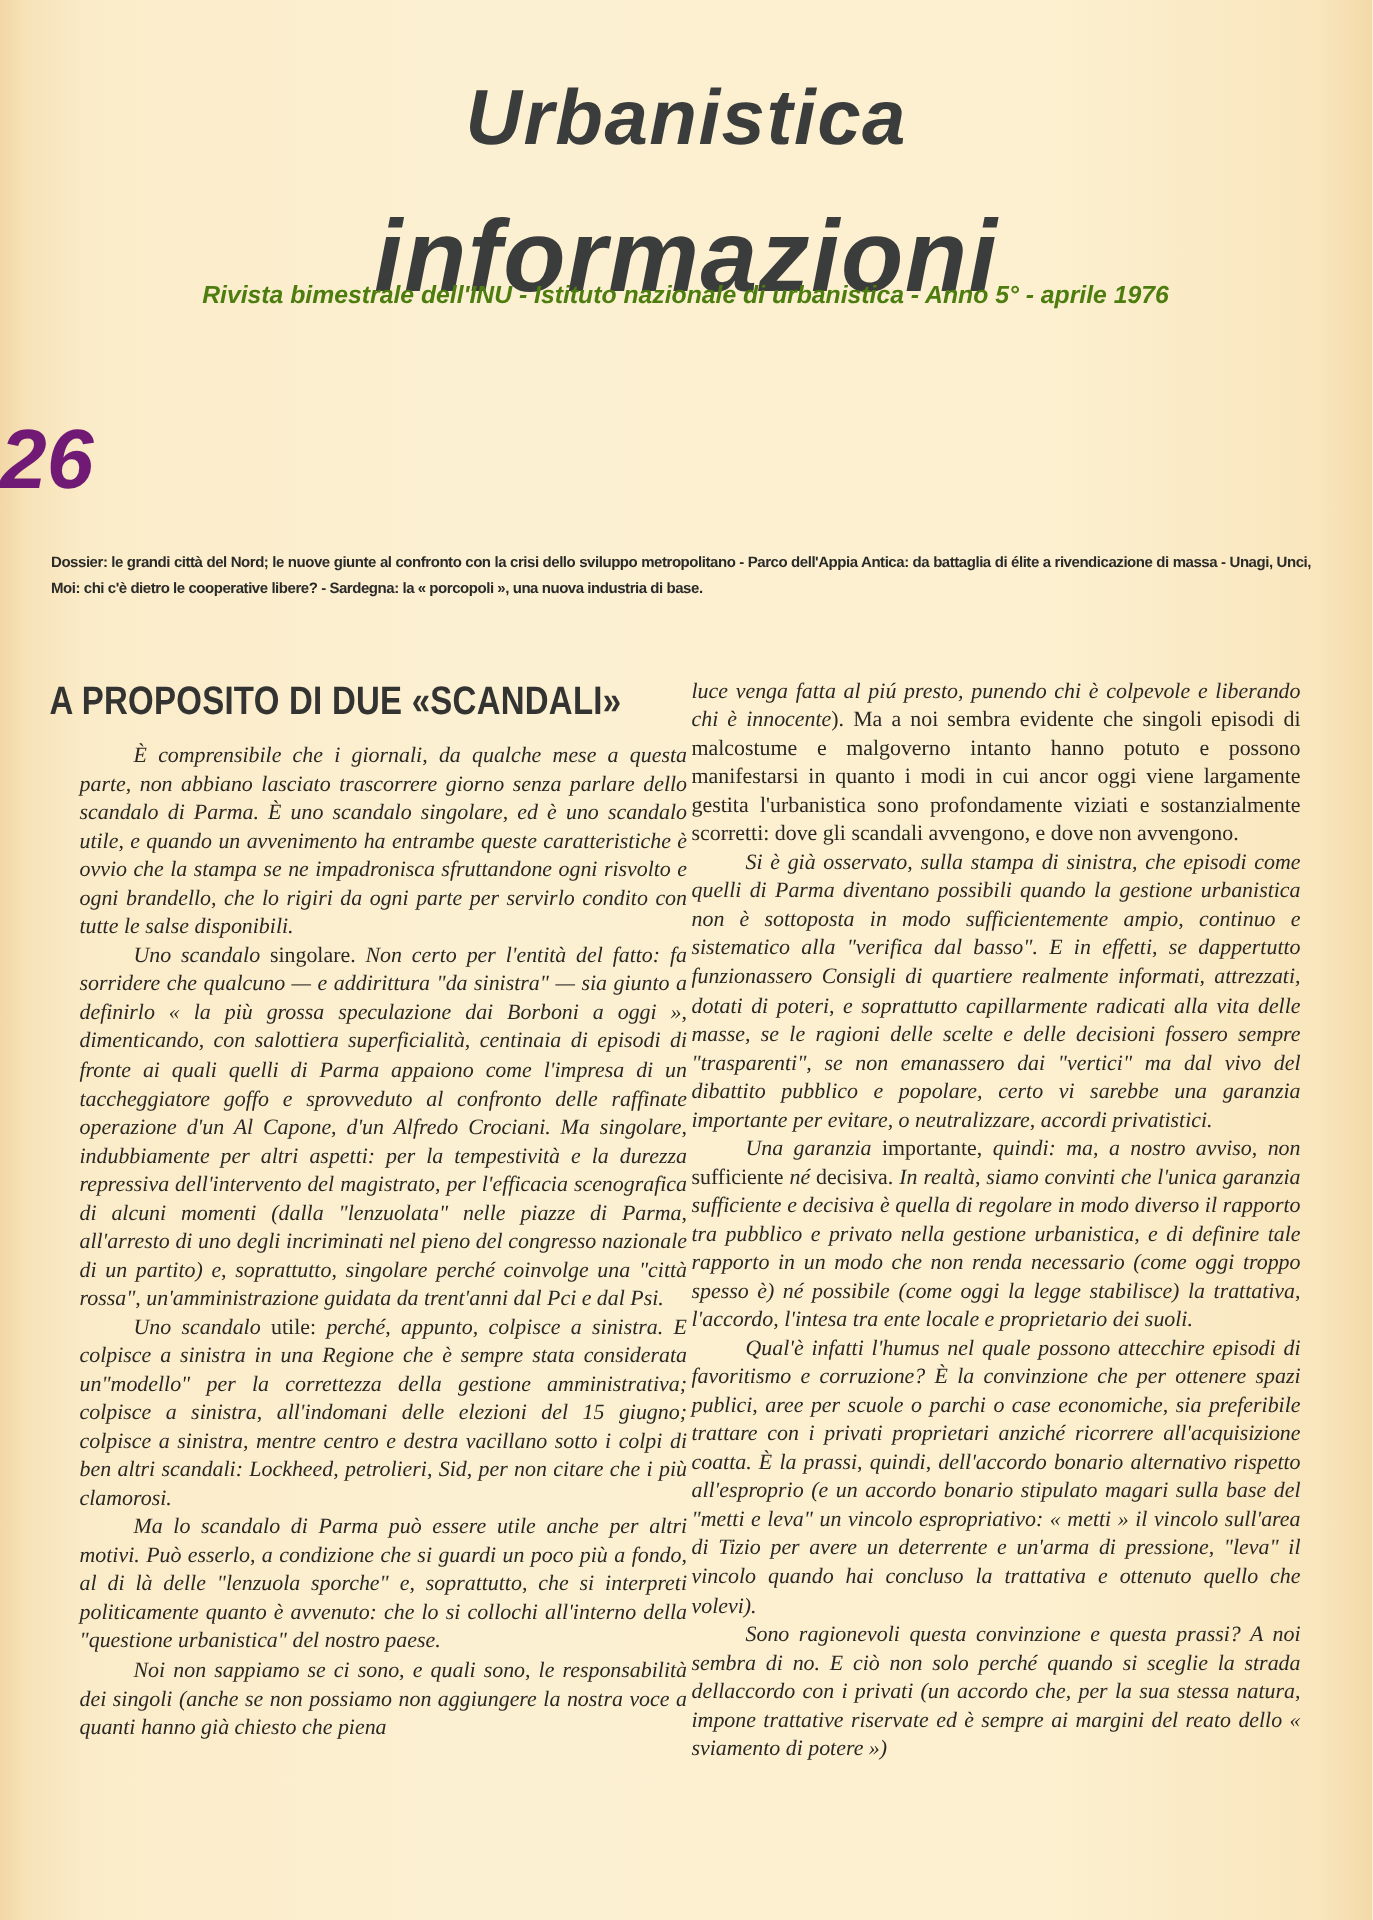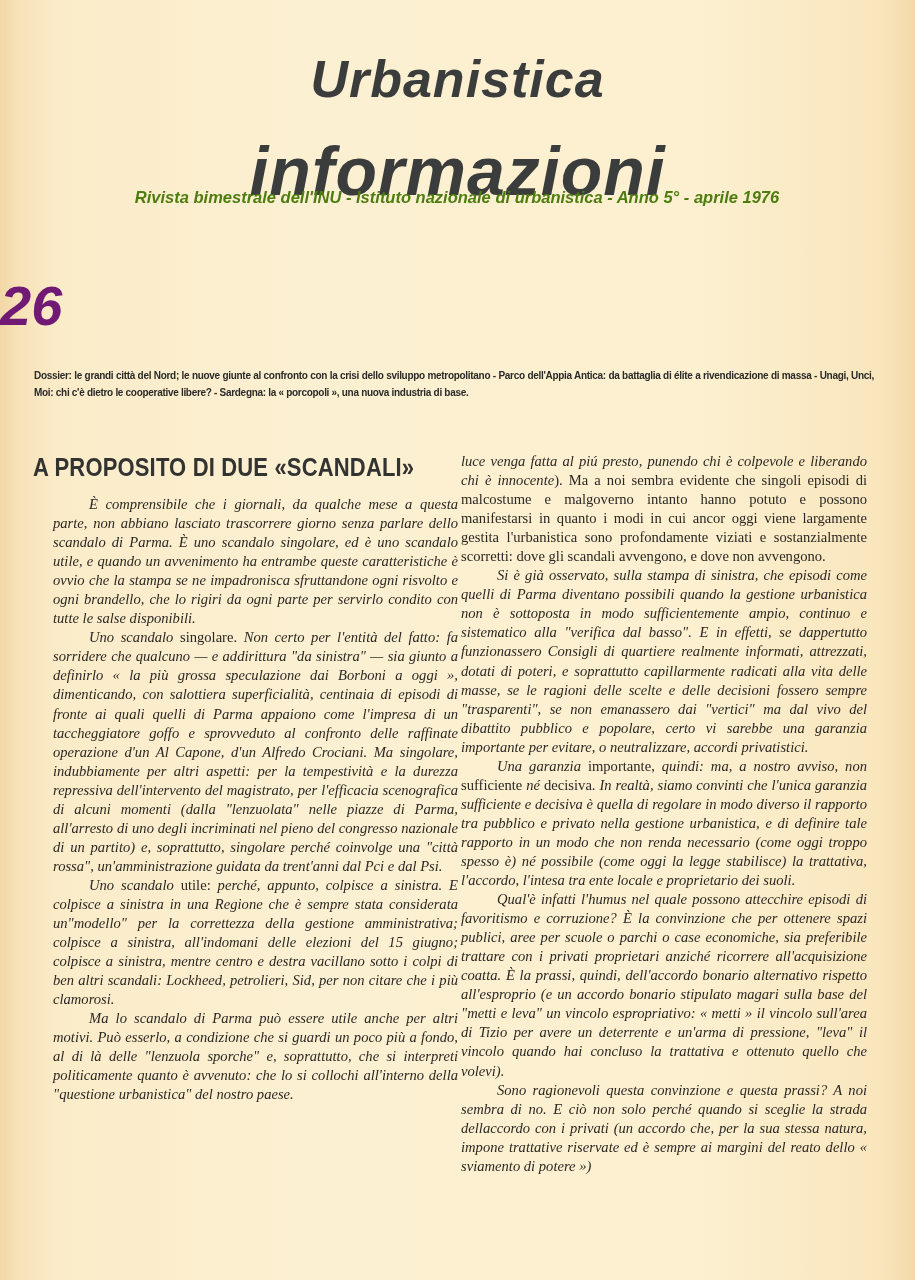--- a/index.html
+++ b/index.html
@@ -58,20 +58,21 @@
   <div class="issue">26</div>
   <div class="dossier">Dossier: le grandi città del Nord; le nuove giunte al confronto con la crisi dello sviluppo metropolitano - Parco dell'Appia Antica: da battaglia di élite a rivendicazione di massa - Unagi, Unci, Moi: chi c'è dietro le cooperative libere? - Sardegna: la « porcopoli », una nuova industria di base.</div>
 
   <div class="headline">A PROPOSITO DI DUE «SCANDALI»</div>
 
   <div class="col left">
       <p><span class="it">È comprensibile che i giornali, da qualche mese a questa parte, non abbiano lasciato trascorrere giorno senza parlare dello scandalo di Parma. È uno scandalo singolare, ed è uno scandalo utile, e quando un avvenimento ha entrambe queste caratteristiche è ovvio che la stampa se ne impadronisca sfruttandone ogni risvolto e ogni brandello, che lo rigiri da ogni parte per servirlo condito con tutte le salse disponibili.</span></p>
       <p><span class="it">Uno scandalo </span><span>singolare. </span><span class="it">Non certo per l'entità del fatto: fa sorridere che qualcuno — e addirittura "da sinistra" — sia giunto a definirlo « la più grossa speculazione dai Borboni a oggi », dimenticando, con salottiera superficialità, centinaia di episodi di fronte ai quali quelli di Parma appaiono come l'impresa di un taccheggiatore goffo e sprovveduto al confronto delle raffinate operazione d'un Al Capone, d'un Alfredo Crociani. Ma singolare, indubbiamente per altri aspetti: per la tempestività e la durezza repressiva dell'intervento del magistrato, per l'efficacia scenografica di alcuni momenti (dalla "lenzuolata" nelle piazze di Parma, all'arresto di uno degli incriminati nel pieno del congresso nazionale di un partito) e, soprattutto, singolare perché coinvolge una "città rossa", un'amministrazione guidata da trent'anni dal Pci e dal Psi.</span></p>
       <p><span class="it">Uno scandalo </span><span>utile: </span><span class="it">perché, appunto, colpisce a sinistra. E colpisce a sinistra in una Regione che è sempre stata considerata un"modello" per la correttezza della gestione amministrativa; colpisce a sinistra, all'indomani delle elezioni del 15 giugno; colpisce a sinistra, mentre centro e destra vacillano sotto i colpi di ben altri scandali: Lockheed, petrolieri, Sid, per non citare che i più clamorosi.</span></p>
       <p><span class="it">Ma lo scandalo di Parma può essere utile anche per altri motivi. Può esserlo, a condizione che si guardi un poco più a fondo, al di là delle "lenzuola sporche" e, soprattutto, che si interpreti politicamente quanto è avvenuto: che lo si collochi all'interno della "questione urbanistica" del nostro paese.</span></p>
+      <p><span class="it">Noi non sappiamo se ci sono, e quali sono, le responsabilità dei singoli (anche se non possiamo non aggiungere la nostra voce a quanti hanno già chiesto che piena</span></p>
     </div>
   <div class="col right">
       <p class="noindent"><span class="it">luce venga fatta al piú presto, punendo chi è colpevole e liberando chi è innocente</span><span>). Ma a noi sembra evidente che singoli episodi di malcostume e malgoverno intanto hanno potuto e possono manifestarsi in quanto i modi in cui ancor oggi viene largamente gestita l'urbanistica sono profondamente viziati e sostanzialmente scorretti: dove gli scandali avvengono, e dove non avvengono.</span></p>
       <p><span class="it">Si è già osservato, sulla stampa di sinistra, che episodi come quelli di Parma diventano possibili quando la gestione urbanistica non è sottoposta in modo sufficientemente ampio, continuo e sistematico alla "verifica dal basso". E in effetti, se dappertutto funzionassero Consigli di quartiere realmente informati, attrezzati, dotati di poteri, e soprattutto capillarmente radicati alla vita delle masse, se le ragioni delle scelte e delle decisioni fossero sempre "trasparenti", se non emanassero dai "vertici" ma dal vivo del dibattito pubblico e popolare, certo vi sarebbe una garanzia importante per evitare, o neutralizzare, accordi privatistici.</span></p>
       <p><span class="it">Una garanzia </span><span>importante, </span><span class="it">quindi: ma, a nostro avviso, non </span><span>sufficiente </span><span class="it">né </span><span>decisiva. </span><span class="it">In realtà, siamo convinti che l'unica garanzia sufficiente e decisiva è quella di regolare in modo diverso il rapporto tra pubblico e privato nella gestione urbanistica, e di definire tale rapporto in un modo che non renda necessario (come oggi troppo spesso è) né possibile (come oggi la legge stabilisce) la trattativa, l'accordo, l'intesa tra ente locale e proprietario dei suoli.</span></p>
       <p><span class="it">Qual'è infatti l'humus nel quale possono attecchire episodi di favoritismo e corruzione? È la convinzione che per ottenere spazi publici, aree per scuole o parchi o case economiche, sia preferibile trattare con i privati proprietari anziché ricorrere all'acquisizione coatta. È la prassi, quindi, dell'accordo bonario alternativo rispetto all'esproprio (e un accordo bonario stipulato magari sulla base del "metti e leva" un vincolo espropriativo: « metti » il vincolo sull'area di Tizio per avere un deterrente e un'arma di pressione, "leva" il vincolo quando hai concluso la trattativa e ottenuto quello che volevi).</span></p>
       <p><span class="it">Sono ragionevoli questa convinzione e questa prassi? A noi sembra di no. E ciò non solo perché quando si sceglie la strada dellaccordo con i privati (un accordo che, per la sua stessa natura, impone trattative riservate ed è sempre ai margini del reato dello « sviamento di potere »)</span></p>
     </div>
 </div>
 

